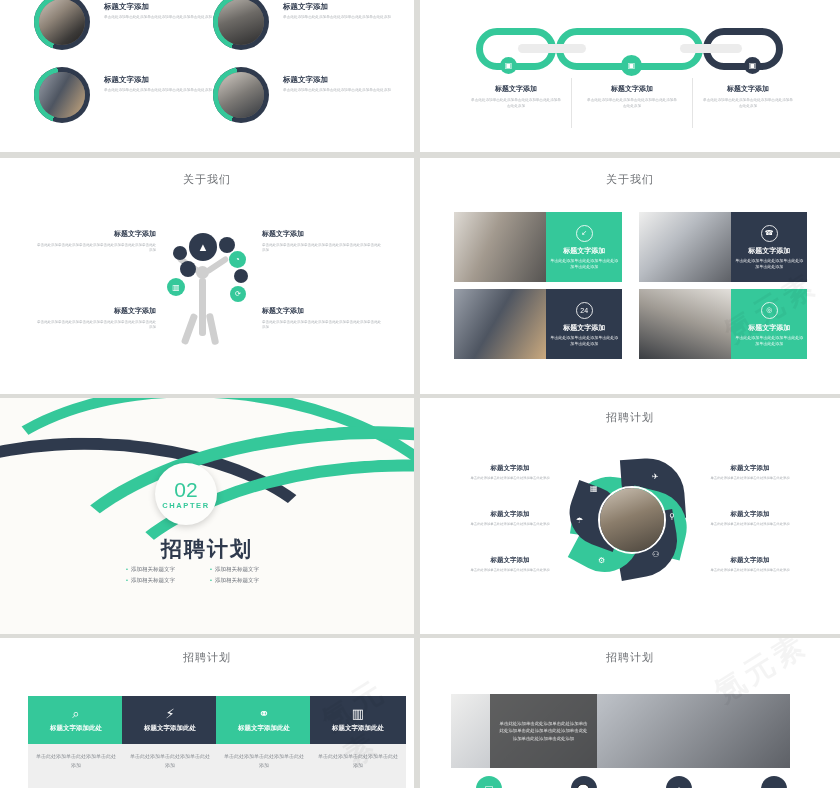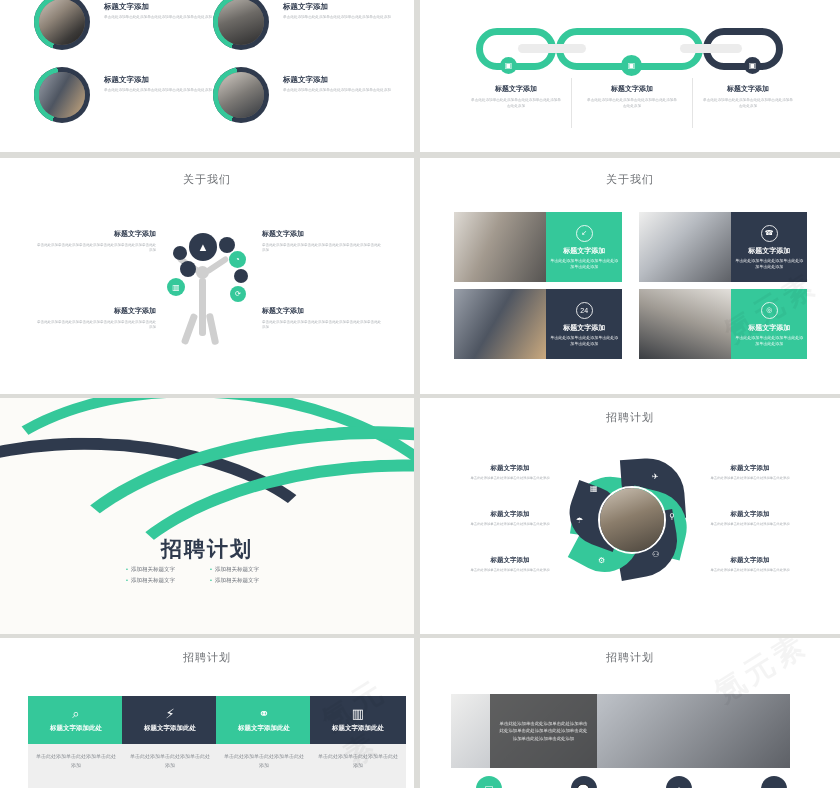--- a/index.html
+++ b/index.html
@@ -245,20 +245,24 @@
     </div>
     <div class="wm" style="left:300px;top:130px;">氪元素</div>
   </div>
 
   <div class="slide chapter" style="left:0;top:398px;width:414px;height:236px;">
     <div class="wave" style="left:-50px;top:-10px;width:520px;height:300px;border:11px solid #35c89a;border-color:#35c89a transparent transparent transparent;transform:rotate(6deg);"></div>
     <div class="wave" style="left:-150px;top:40px;width:470px;height:230px;border:12px solid #2f3a4d;border-color:#2f3a4d transparent transparent transparent;transform:rotate(2deg);"></div>
     <div class="wave" style="left:40px;top:30px;width:560px;height:250px;border:13px solid #35c89a;border-color:#35c89a transparent transparent transparent;transform:rotate(-5deg);"></div>
     <div class="wave" style="left:90px;top:62px;width:560px;height:280px;border:12px solid #35c89a;border-color:#35c89a transparent transparent transparent;transform:rotate(-3deg);"></div>
 
+    <div class="ch-circle" style="left:155px;top:65px;width:62px;height:62px;">
+      <div class="ch-num">02</div>
+      <div class="ch-lbl">CHAPTER</div>
+    </div>
 
     <div class="ch-title" style="left:0;right:0;top:137px;">招聘计划</div>
 
     <div class="bullets" style="left:126px;top:166px;width:168px;">
       <span>添加相关标题文字</span>
       <span>添加相关标题文字</span>
       <span>添加相关标题文字</span>
       <span>添加相关标题文字</span>
     </div>
   </div>

